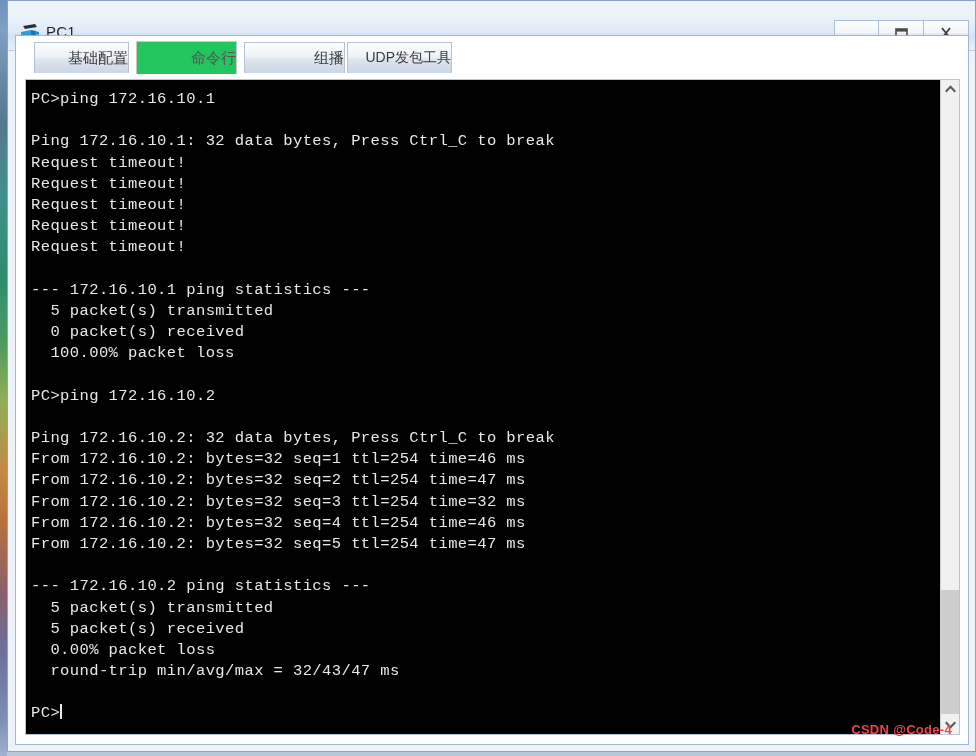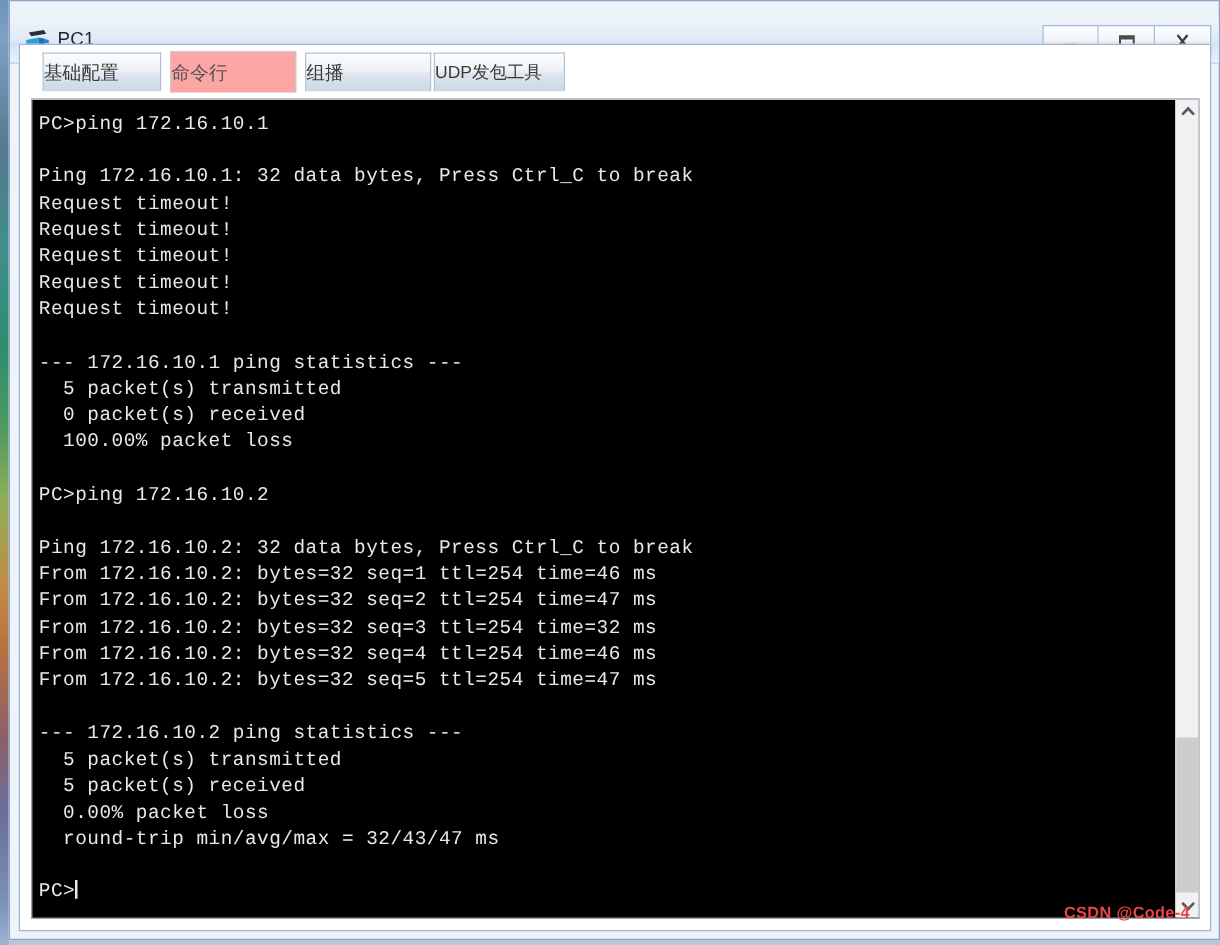--- a/index.html
+++ b/index.html
@@ -95,29 +95,29 @@
     height: 38px;
     background: #ffffff;
   }
   .tab {
     position: absolute;
     top: 6px;
     height: 31px;
     box-sizing: border-box;
     display: flex;
     align-items: center;
-    justify-content: flex-start;
+    justify-content: flex-end;
     font-size: 15px;
     color: #3a3a3a;
     border: 1px solid #b6c2d2;
     border-bottom: none;
     background: linear-gradient(to bottom, #fbfdfe 0%, #eef2f7 45%, #dde5ee 55%, #ccd7e4 100%);
   }
   .tab.active {
-    background: #fca5a5;
+    background: #22c55e;
     border-color: #c9c9c9;
     color: #555;
     height: 33px;
     top: 5px;
   }
 
   
   .term-wrap {
     position: absolute;
     left: 9px; top: 43px;

